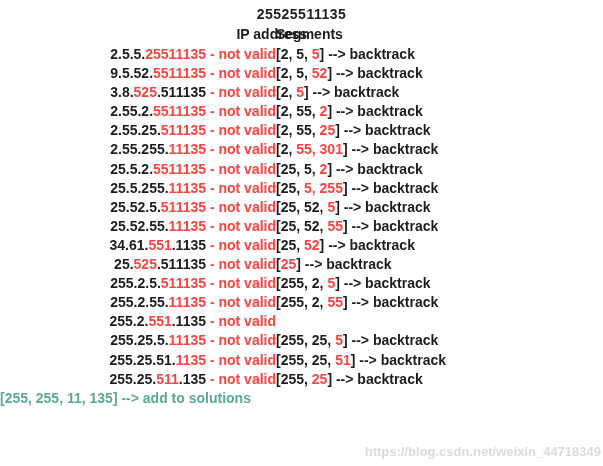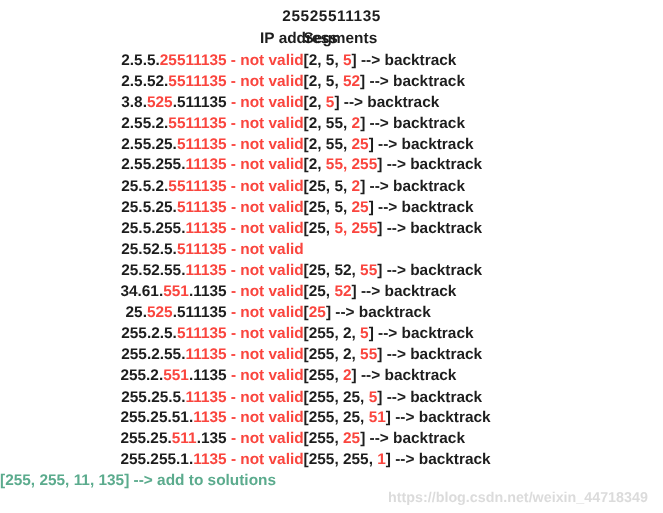--- a/index.html
+++ b/index.html
@@ -22,21 +22,21 @@
   .headers{display:flex;height:21px;line-height:21px}
   .col-left{width:276px;text-align:right;white-space:nowrap}
   .col-right{width:327px;white-space:nowrap}
   .header-ip{transform:translateX(31px)}
   .row{display:flex;height:19.1px;line-height:19.1px}
   .k{color:var(--ink,#1d1d1d)}
   .r{color:var(--red,#fa453e)}
   .g{color:var(--green,#5bab8d)}
   .watermark{
     position:absolute;
-    right:14px;bottom:7px;
+    right:2px;bottom:7px;
     font-size:13px;
     color:var(--wm,#c9c9c9);
     opacity:.65;
     white-space:nowrap;
     pointer-events:none;
   }
 </style>
 </head>
 <body>
 
@@ -49,53 +49,50 @@
     <div class="col-right">
       <span>Segments</span>
     </div>
   </div>
   <div id="rows">
       <div class="row">
         <div class="col-left"><span class="k">2.5.5.</span><span class="r">25511135 - not valid</span></div>
         <div class="col-right"><span class="k">[2, 5, </span><span class="r">5</span><span class="k">] --&gt; backtrack</span></div>
       </div>
       <div class="row">
-        <div class="col-left"><span class="k">2.5.52.</span><span class="r">5511135 - not valid</span></div>
+        <div class="col-left"><span class="k">9.5.52.</span><span class="r">5511135 - not valid</span></div>
         <div class="col-right"><span class="k">[2, 5, </span><span class="r">52</span><span class="k">] --&gt; backtrack</span></div>
       </div>
       <div class="row">
         <div class="col-left"><span class="k">3.8.</span><span class="r">525</span><span class="k">.511135</span><span class="r"> - not valid</span></div>
         <div class="col-right"><span class="k">[2, </span><span class="r">5</span><span class="k">] --&gt; backtrack</span></div>
       </div>
       <div class="row">
         <div class="col-left"><span class="k">2.55.2.</span><span class="r">5511135 - not valid</span></div>
         <div class="col-right"><span class="k">[2, 55, </span><span class="r">2</span><span class="k">] --&gt; backtrack</span></div>
       </div>
       <div class="row">
         <div class="col-left"><span class="k">2.55.25.</span><span class="r">511135 - not valid</span></div>
         <div class="col-right"><span class="k">[2, 55, </span><span class="r">25</span><span class="k">] --&gt; backtrack</span></div>
       </div>
       <div class="row">
         <div class="col-left"><span class="k">2.55.255.</span><span class="r">11135 - not valid</span></div>
-        <div class="col-right"><span class="k">[2, </span><span class="r">55, 255</span><span class="k">] --&gt; backtrack</span></div>
+        <div class="col-right"><span class="k">[2, </span><span class="r">55, 301</span><span class="k">] --&gt; backtrack</span></div>
       </div>
       <div class="row">
         <div class="col-left"><span class="k">25.5.2.</span><span class="r">5511135 - not valid</span></div>
         <div class="col-right"><span class="k">[25, 5, </span><span class="r">2</span><span class="k">] --&gt; backtrack</span></div>
-      </div>
-      <div class="row">
-        <div class="col-left"><span class="k">25.5.25.</span><span class="r">511135 - not valid</span></div>
-        <div class="col-right"><span class="k">[25, 5, </span><span class="r">25</span><span class="k">] --&gt; backtrack</span></div>
       </div>
       <div class="row">
         <div class="col-left"><span class="k">25.5.255.</span><span class="r">11135 - not valid</span></div>
         <div class="col-right"><span class="k">[25, </span><span class="r">5, 255</span><span class="k">] --&gt; backtrack</span></div>
       </div>
       <div class="row">
         <div class="col-left"><span class="k">25.52.5.</span><span class="r">511135 - not valid</span></div>
+        <div class="col-right"><span class="k">[25, 52, </span><span class="r">5</span><span class="k">] --&gt; backtrack</span></div>
       </div>
       <div class="row">
         <div class="col-left"><span class="k">25.52.55.</span><span class="r">11135 - not valid</span></div>
         <div class="col-right"><span class="k">[25, 52, </span><span class="r">55</span><span class="k">] --&gt; backtrack</span></div>
       </div>
       <div class="row">
         <div class="col-left"><span class="k">34.61.</span><span class="r">551</span><span class="k">.1135</span><span class="r"> - not valid</span></div>
         <div class="col-right"><span class="k">[25, </span><span class="r">52</span><span class="k">] --&gt; backtrack</span></div>
       </div>
       <div class="row">
@@ -105,36 +102,31 @@
       <div class="row">
         <div class="col-left"><span class="k">255.2.5.</span><span class="r">511135 - not valid</span></div>
         <div class="col-right"><span class="k">[255, 2, </span><span class="r">5</span><span class="k">] --&gt; backtrack</span></div>
       </div>
       <div class="row">
         <div class="col-left"><span class="k">255.2.55.</span><span class="r">11135 - not valid</span></div>
         <div class="col-right"><span class="k">[255, 2, </span><span class="r">55</span><span class="k">] --&gt; backtrack</span></div>
       </div>
       <div class="row">
         <div class="col-left"><span class="k">255.2.</span><span class="r">551</span><span class="k">.1135</span><span class="r"> - not valid</span></div>
-        <div class="col-right"><span class="k">[255, </span><span class="r">2</span><span class="k">] --&gt; backtrack</span></div>
       </div>
       <div class="row">
         <div class="col-left"><span class="k">255.25.5.</span><span class="r">11135 - not valid</span></div>
         <div class="col-right"><span class="k">[255, 25, </span><span class="r">5</span><span class="k">] --&gt; backtrack</span></div>
       </div>
       <div class="row">
         <div class="col-left"><span class="k">255.25.51.</span><span class="r">1135 - not valid</span></div>
         <div class="col-right"><span class="k">[255, 25, </span><span class="r">51</span><span class="k">] --&gt; backtrack</span></div>
       </div>
       <div class="row">
         <div class="col-left"><span class="k">255.25.</span><span class="r">511</span><span class="k">.135</span><span class="r"> - not valid</span></div>
         <div class="col-right"><span class="k">[255, </span><span class="r">25</span><span class="k">] --&gt; backtrack</span></div>
       </div>
       <div class="row">
-        <div class="col-left"><span class="k">255.255.1.</span><span class="r">1135 - not valid</span></div>
-        <div class="col-right"><span class="k">[255, 255, </span><span class="r">1</span><span class="k">] --&gt; backtrack</span></div>
-      </div>
-      <div class="row">
         <div class="col-right"><span class="g">[255, 255, 11, 135] --&gt; add to solutions</span></div>
       </div>
     </div>
   <div class="watermark">https://blog.csdn.net/weixin_44718349</div>
 </div>
 
 </body></html>

